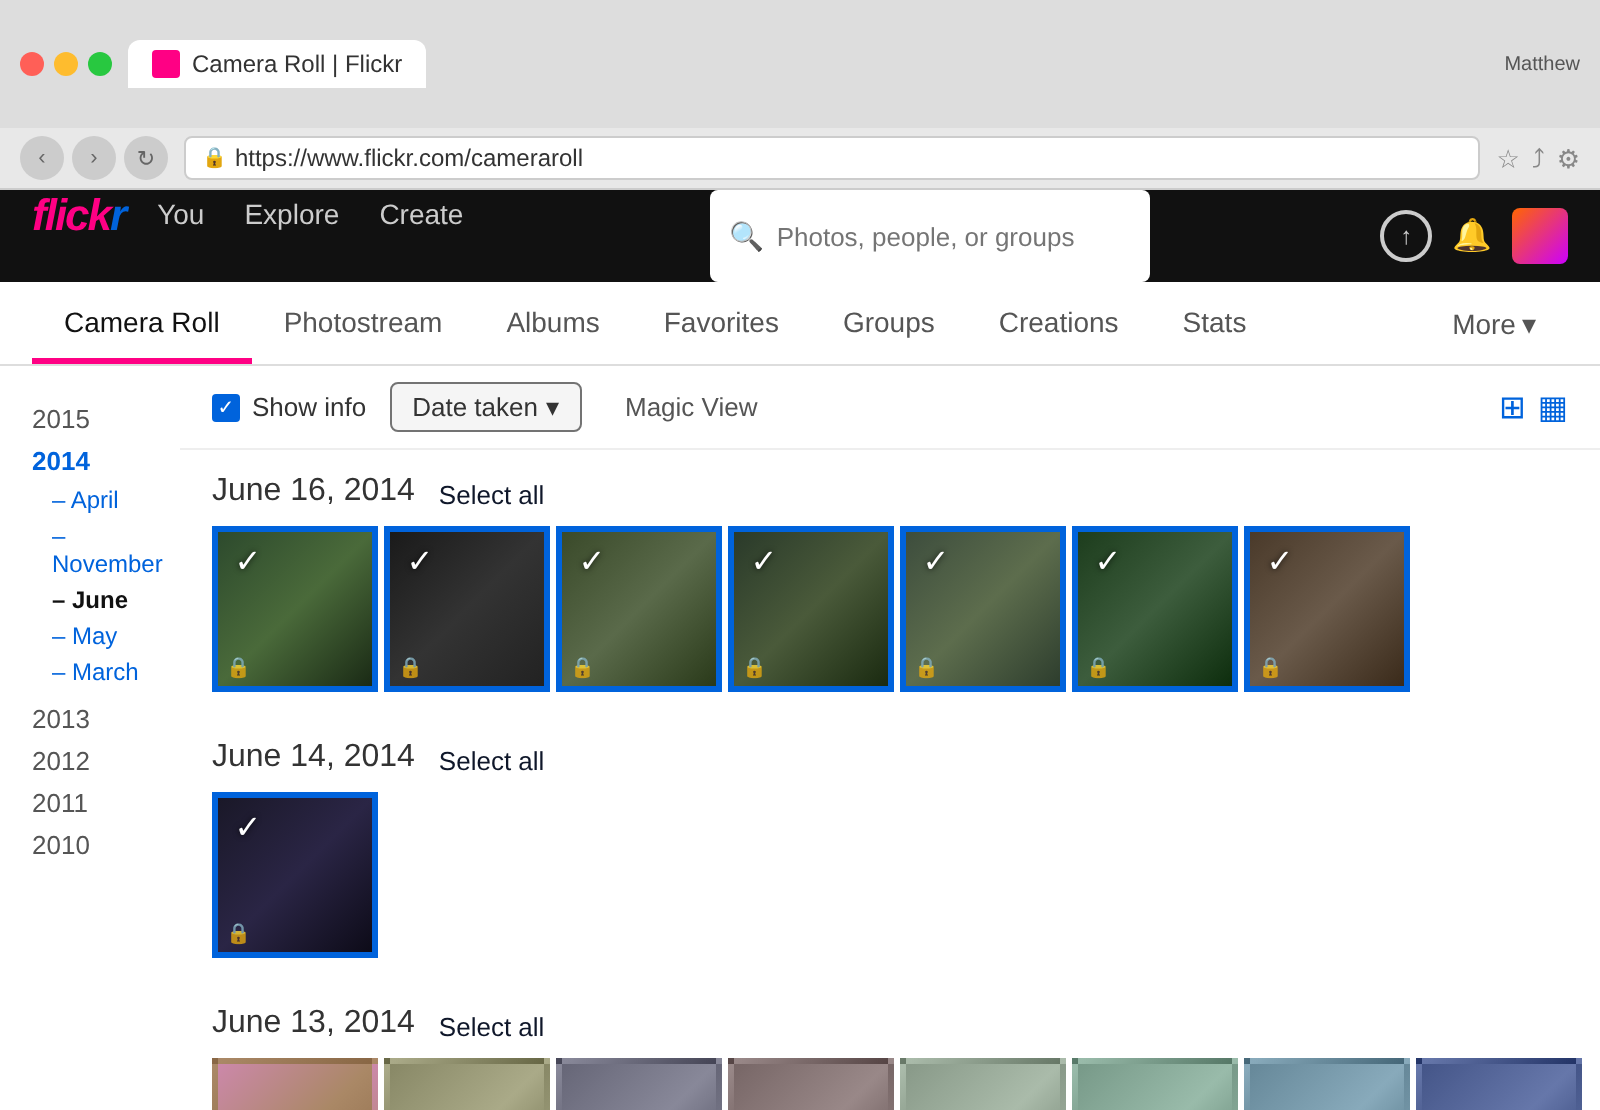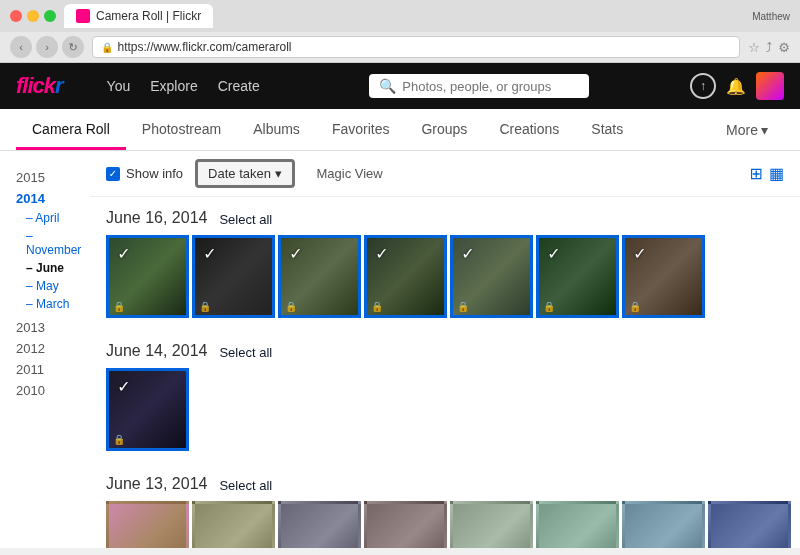--- a/index.html
+++ b/index.html
@@ -1,20 +1,20 @@
 <!DOCTYPE html>
 <html><head>
   <meta charset="utf-8">
   <style>
     * { box-sizing: border-box; margin: 0; padding: 0; }
     body { font-family: -apple-system, BlinkMacSystemFont, 'Helvetica Neue', Arial, sans-serif; font-size: 13px; background: #f0f0f0; width: 800px; height: 555px; overflow: hidden; }
 
     
     .browser-chrome { background: #e8e8e8; border-bottom: 1px solid #ccc; }
-    .title-bar { display: flex; align-items: center; padding: 4px 10px; gap: 8px; background: #ddd; }
+    .title-bar { display: flex; align-items: center; padding: 20px 10px; gap: 8px; background: #ddd; }
     .traffic-lights { display: flex; gap: 5px; }
     .traffic-light { width: 12px; height: 12px; border-radius: 50%; }
     .tl-red { background: #ff5f57; }
     .tl-yellow { background: #febc2e; }
     .tl-green { background: #28c840; }
     .browser-tab { background: #fff; border-radius: 6px 6px 0 0; padding: 5px 12px; font-size: 12px; color: #333; display: flex; align-items: center; gap: 6px; }
     .tab-favicon { width: 14px; height: 14px; background: #ff0084; border-radius: 2px; display: inline-block; }
     .user-name-chrome { margin-left: auto; font-size: 10px; color: #555; }
 
     .address-bar { display: flex; align-items: center; padding: 4px 10px; gap: 8px; background: #e8e8e8; }
@@ -22,21 +22,21 @@
     .nav-btn { width: 22px; height: 22px; background: #ccc; border-radius: 50%; display: flex; align-items: center; justify-content: center; font-size: 11px; color: #666; cursor: pointer; }
     .url-bar { flex: 1; background: #fff; border: 1px solid #ccc; border-radius: 4px; padding: 3px 8px; font-size: 12px; color: #333; display: flex; align-items: center; gap: 4px; }
     .lock-icon-small { color: #666; font-size: 10px; }
     .address-bar-actions { display: flex; gap: 6px; align-items: center; }
     .addr-icon { color: #888; font-size: 13px; cursor: pointer; }
 
     
     .flickr-app { background: #fff; height: calc(555px - 70px); overflow: hidden; }
 
     
-    .flickr-nav { background: #111; display: flex; align-items: center; padding: 0 16px; height: 46px; gap: 32px; }
+    .flickr-nav { background: #111; display: flex; padding: 0 16px; height: 46px; gap: 4px; }
     .flickr-logo { color: #ff0084; font-size: 22px; font-weight: bold; font-style: italic; letter-spacing: -1px; margin-right: 4px; }
     .flickr-logo span:last-child { color: #0063dc; }
     .nav-links { display: flex; gap: 4px; }
     .nav-link { color: #ccc; padding: 4px 8px; font-size: 14px; cursor: pointer; border-radius: 3px; }
     .nav-search { flex: 1; display: flex; justify-content: center; }
     .search-box { display: flex; align-items: center; background: #fff; border-radius: 4px; padding: 4px 10px; gap: 6px; width: 220px; }
     .search-box input { border: none; outline: none; font-size: 13px; color: #999; background: transparent; width: 100%; }
     .nav-actions { display: flex; gap: 10px; align-items: center; }
     .nav-action-icon { color: #ccc; font-size: 16px; cursor: pointer; }
     .upload-circle { width: 26px; height: 26px; border-radius: 50%; border: 2px solid #ccc; display: flex; align-items: center; justify-content: center; color: #ccc; font-size: 12px; cursor: pointer; }
@@ -59,21 +59,21 @@
     .sidebar-month { color: #0063dc; padding: 2px 0 2px 10px; cursor: pointer; font-size: 12px; }
     .sidebar-month.active-month { color: #111; font-weight: bold; }
 
     
     .main-content { flex: 1; overflow-y: auto; padding: 0; position: relative; }
 
     
     .content-toolbar { display: flex; align-items: center; padding: 8px 16px; gap: 12px; border-bottom: 1px solid #eee; }
     .show-info-cb { display: flex; align-items: center; gap: 6px; font-size: 13px; color: #333; }
     .cb-box { width: 14px; height: 14px; background: #0063dc; border-radius: 2px; display: flex; align-items: center; justify-content: center; color: white; font-size: 10px; }
-    .date-btn { display: flex; align-items: center; gap: 4px; padding: 4px 10px; border: 3px solid #737373; border-radius: 4px; font-size: 13px; color: #333; cursor: pointer; background: #f5f5f5; }
+    .date-btn { display: flex; align-items: center; gap: 4px; padding: 4px 10px; border: 1px solid #737373; border-radius: 4px; font-size: 13px; color: #333; cursor: pointer; background: #f5f5f5; }
     .magic-view-btn { padding: 4px 10px; font-size: 13px; color: #555; cursor: pointer; }
     .view-icons { margin-left: auto; display: flex; gap: 6px; }
     .view-icon { color: #aaa; font-size: 16px; cursor: pointer; }
     .view-icon.active { color: #0063dc; }
 
     
     .photo-group { padding: 12px 16px; }
     .group-header { display: flex; align-items: flex-end; gap: 12px; margin-bottom: 8px; }
     .group-date { font-size: 16px; font-weight: 500; color: #333; }
     .select-all-link { color: #0f172a; font-size: 13px; cursor: pointer; }

